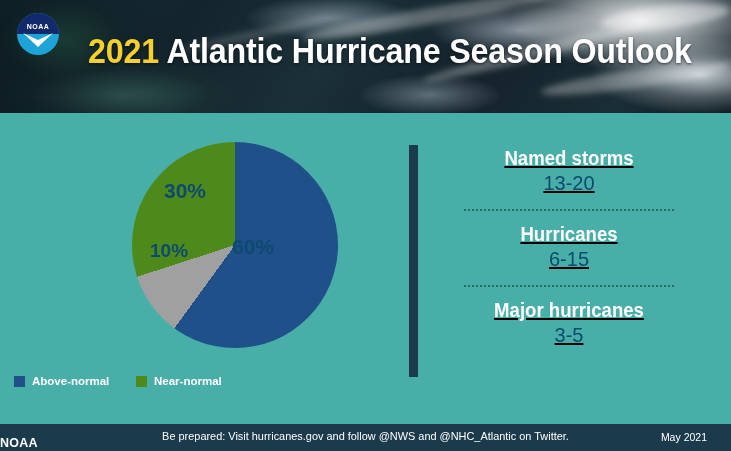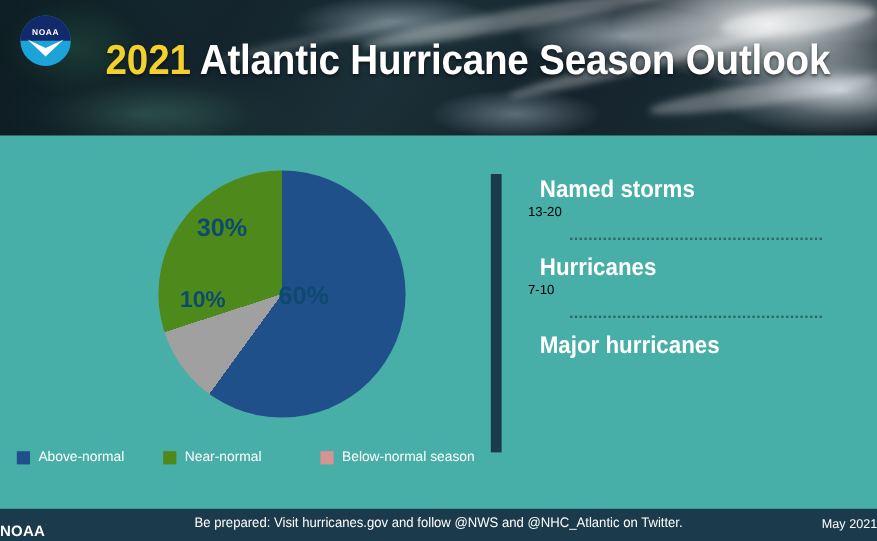--- a/index.html
+++ b/index.html
@@ -129,20 +129,21 @@
     top: 262px;
     width: 390px;
     height: 18px;
   }
   .legend-item {
     position: absolute;
     display: flex;
     align-items: center;
     gap: 7px;
     white-space: nowrap;
+    font-weight: bold;
   }
   .legend-swatch {
     width: 11px;
     height: 11px;
     flex: none;
   }
   .legend-label {
     color: #ffffff;
     font-size: 11.5px;
     line-height: 1;
@@ -166,35 +167,37 @@
     left: 409px;
     top: 32px;
     width: 9px;
     height: 232px;
     background: #1B3A4B;
   }
 
   
   .stats {
     position: absolute;
-    left: 440px;
+    left: 429px;
     top: 34px;
     width: 280px;
+    text-align: center;
+    text-decoration: underline;
   }
   .stat-block { margin: 0; }
   .stat-title {
     color: #ffffff;
     font-size: 20px;
     font-weight: 700;
     line-height: 1.15;
     transform: scaleX(0.93);
   }
   .stat-value {
-    color: #000000;
-    font-size: 11px;
+    color: #0c4a6e;
+    font-size: 20px;
     font-weight: 400;
     line-height: 1.25;
     margin-top: 1px;
   }
   .dotted-sep {
     height: 0;
     border-top: 2px dotted #2E6B67;
     margin: 13px 35px 12px 35px;
   }
 
@@ -211,21 +214,21 @@
     left: 0; right: 0;
     top: 7px;
     text-align: center;
     color: #ffffff;
     font-size: 11.5px;
     line-height: 1;
     transform: scaleX(0.95);
   }
   .footer-date {
     position: absolute;
-    right: 0;
+    right: 24px;
     top: 8px;
     color: #ffffff;
     font-size: 10.5px;
     line-height: 1;
   }
   .footer-brand {
     position: absolute;
     left: 0px;
     top: 13px;
     color: #ffffff;
@@ -276,42 +279,39 @@
 
     <div class="legend">
       <div class="legend-item legend-item-0">
         <span class="legend-swatch" id="sw0" style="background: rgb(32, 80, 138);"></span>
         <span class="legend-label">Above-normal</span>
       </div>
       <div class="legend-item legend-item-1">
         <span class="legend-swatch" id="sw1" style="background: rgb(78, 138, 27);"></span>
         <span class="legend-label">Near-normal</span>
       </div>
-      <div class="legend-item legend-item-2">
-        <span class="legend-swatch" id="sw2" style="background: rgb(215, 146, 146);"></span>
-        <span class="legend-label">Below-normal season</span>
-      </div>
     </div>
 
 
     <div class="v-bar" style="background: rgb(27, 58, 75);"></div>
 
     <div class="stats">
       <div class="stat-block">
         <div class="stat-title">Named storms</div>
         <div class="stat-value">13-20</div>
       </div>
       <div class="dotted-sep"></div>
       <div class="stat-block">
         <div class="stat-title">Hurricanes</div>
-        <div class="stat-value">7-10</div>
+        <div class="stat-value">6-15</div>
       </div>
       <div class="dotted-sep"></div>
       <div class="stat-block">
         <div class="stat-title">Major hurricanes</div>
+        <div class="stat-value">3-5</div>
       </div>
     </div>
   </div>
 
   <div class="footer" style="background: rgb(27, 58, 75);">
     <div class="footer-brand">NOAA</div>
     <div class="footer-note">Be prepared: Visit hurricanes.gov and follow @NWS and @NHC_Atlantic on Twitter.</div>
     <div class="footer-date">May 2021</div>
   </div>
 

